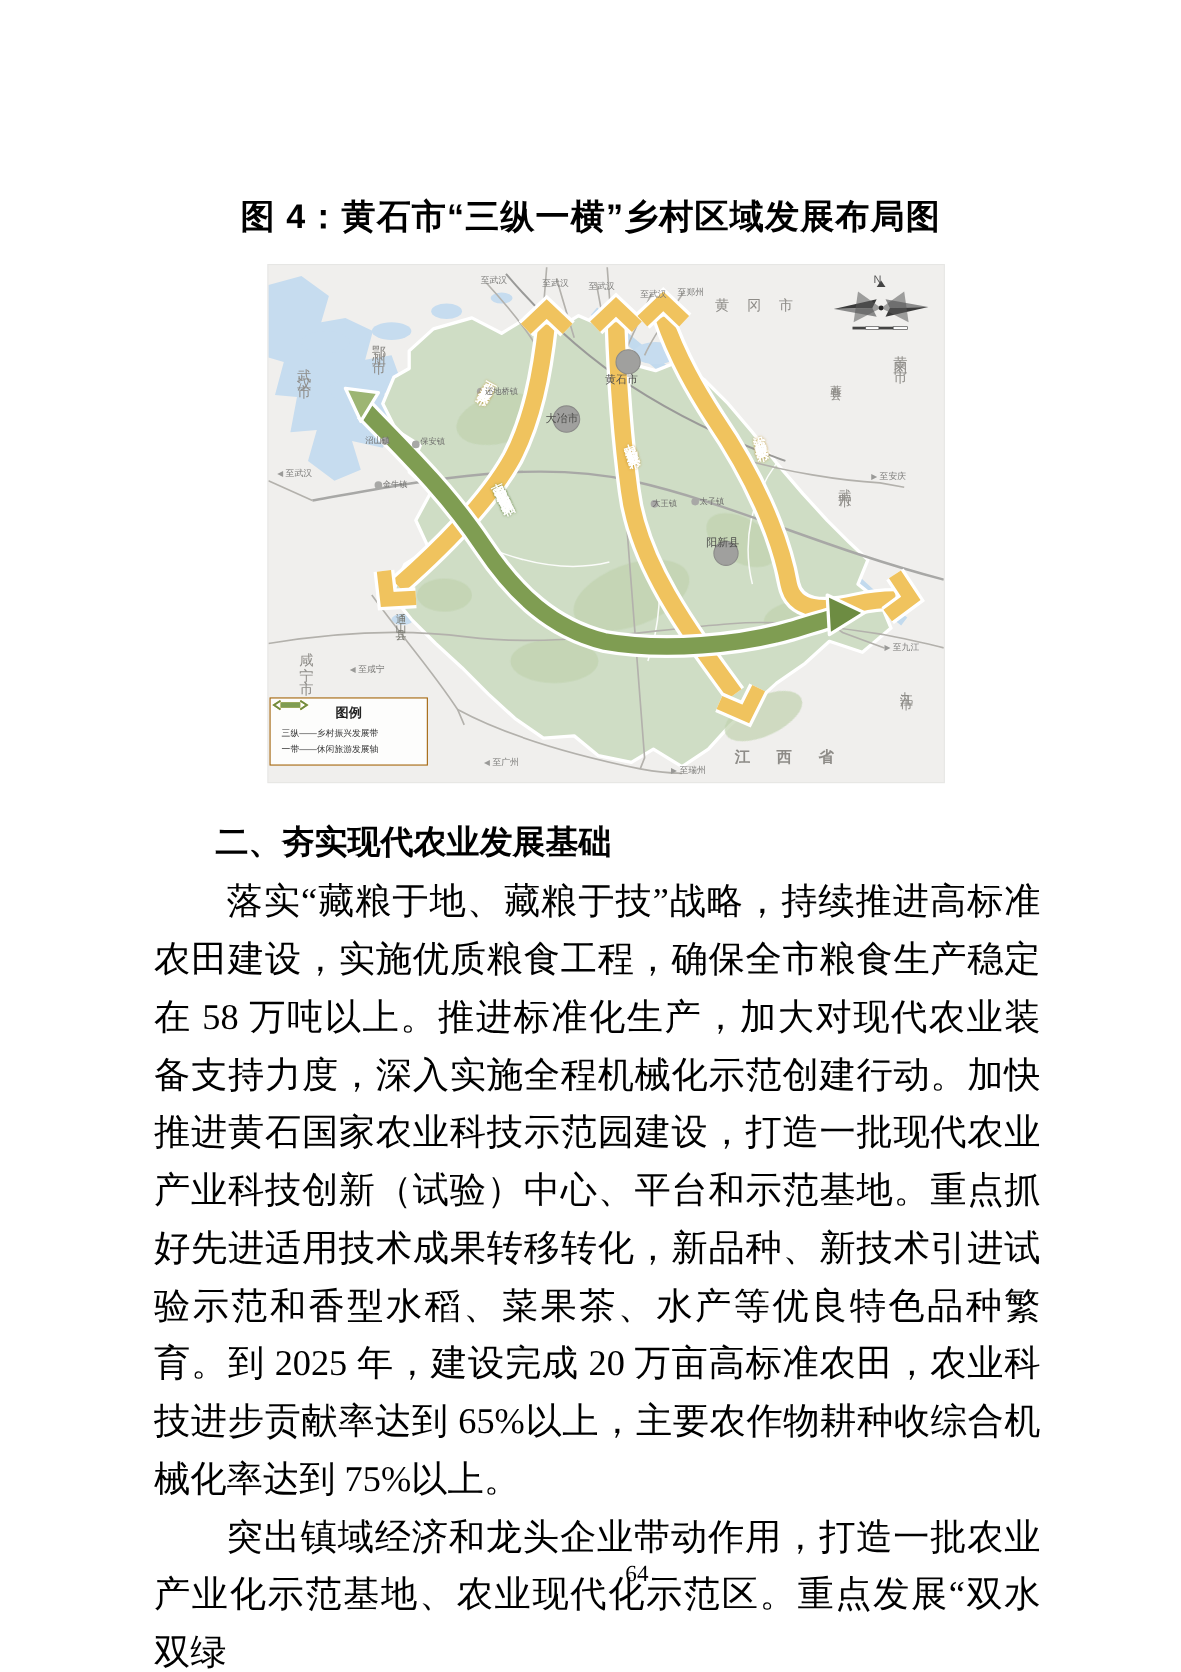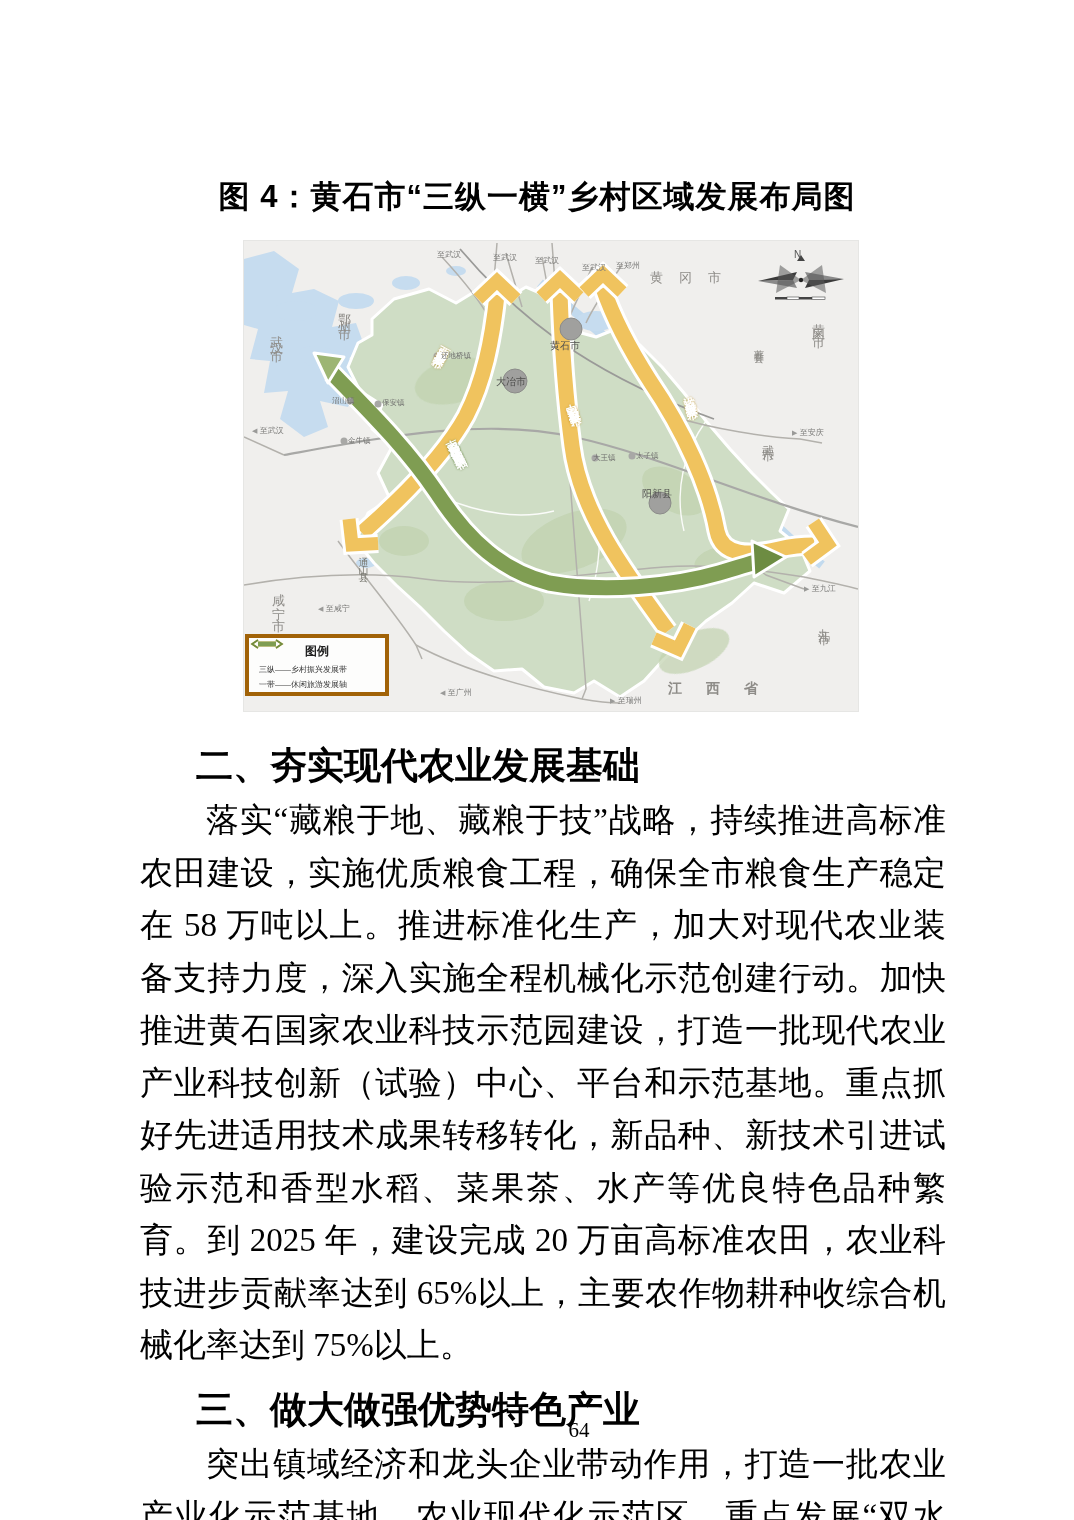--- a/index.html
+++ b/index.html
@@ -16,28 +16,28 @@
   .town{position:absolute;font-size:7.5px;color:#6e6e6c;line-height:1;white-space:nowrap;}
   .citylbl{position:absolute;font-size:10px;color:#4f4f4d;line-height:1;white-space:nowrap;}
   .roadlbl{position:absolute;font-size:8px;color:#7a7a78;line-height:1;white-space:nowrap;}
   .roadlbl .tri{font-size:7px;color:#9a9a98;}
   .belt-label{position:absolute;writing-mode:vertical-rl;color:#ffffff;font-weight:bold;
        font-size:11.5px;letter-spacing:2px;line-height:1;white-space:nowrap;}
   .belt-label.yellow{text-shadow:0 0 2px rgba(190,150,50,.8);}
   .belt-label.green{text-shadow:0 0 2px rgba(90,120,50,.8);}
   .compass-n{position:absolute;left:550px;top:8px;font-size:10px;color:#555;}
   .legend{position:absolute;left:1px;top:393px;width:144px;height:62px;background:#fdfdfc;
-       border:4px solid #a16207;box-sizing:border-box;}
+       border:1px solid #a16207;box-sizing:border-box;}
   .legend-title{text-align:center;font-size:12px;font-weight:bold;color:#222;margin-top:5px;}
   .legend-row{display:flex;margin:4px 0 0 6px;}
   .legend-row svg{flex:0 0 auto;}
   .legend-row .lbl{font-size:8px;color:#333;margin-left:4px;white-space:nowrap;}
   
   .content{position:absolute;left:140px;top:712px;width:806px;}
-  .sec-head{font-family:"Liberation Sans","DejaVu Sans",sans-serif;font-weight:bold;font-size:37px;
+  .sec-head{font-family:"Liberation Sans","DejaVu Sans",sans-serif;font-weight:bold;font-size:30px;
        line-height:52px;text-indent:56px;margin:0 0 2px 0;}
   .para{font-size:33px;line-height:52.5px;text-align:justify;text-indent:66px;margin:0;}
   .sec2{margin-top:12px;}
   .page-number{position:absolute;left:0;top:1390px;width:100%;text-align:center;font-size:21px;padding-left:42px;}
 </style>
 </head>
 <body>
 
 <div class="page">
 
@@ -231,19 +231,18 @@
           <path d="M27,2 L33,6 L27,10" stroke="#6d8c42" stroke-width="1.6" fill="none"></path>
         </svg>
         <span class="lbl">一带——休闲旅游发展轴</span>
       </div>
     </div>
   </div>
 
   <div class="content">
     <div class="sec-head">二、夯实现代农业发展基础</div>
     <p class="para">落实“藏粮于地、藏粮于技”战略，持续推进高标准农田建设，实施优质粮食工程，确保全市粮食生产稳定在 58 万吨以上。推进标准化生产，加大对现代农业装备支持力度，深入实施全程机械化示范创建行动。加快推进黄石国家农业科技示范园建设，打造一批现代农业产业科技创新（试验）中心、平台和示范基地。重点抓好先进适用技术成果转移转化，新品种、新技术引进试验示范和香型水稻、菜果茶、水产等优良特色品种繁育。到 2025 年，建设完成 20 万亩高标准农田，农业科技进步贡献率达到 65%以上，主要农作物耕种收综合机械化率达到 75%以上。</p>
-    <div class="sec-head sec2">三、做大做强优势特色产业</div>
     <p class="para"><span>突出镇域经济和龙头企业带动作用，打造一批农业产业化示范基地、农业现代化示范区。重点发展“双水双绿</span></p>
   </div>
 
   <div class="page-number">64</div>
 
 </div>
 
 </body></html>

